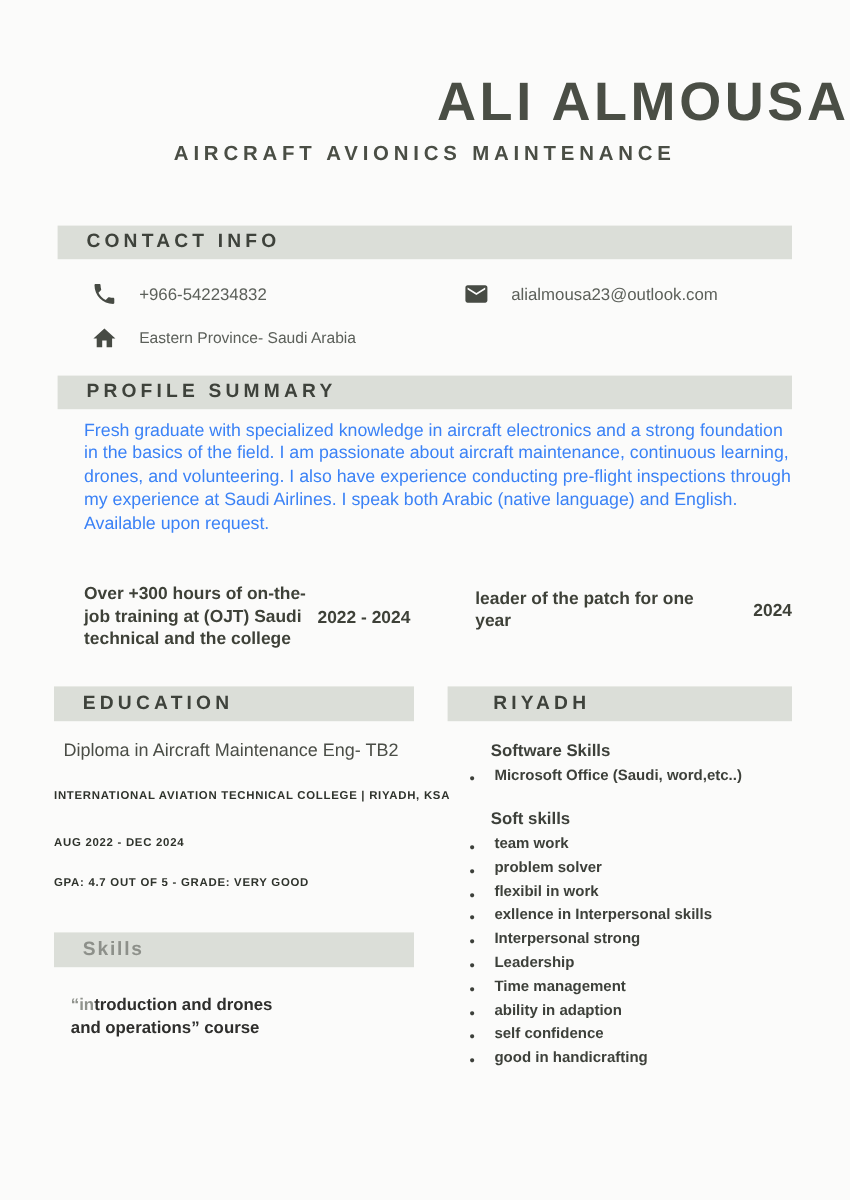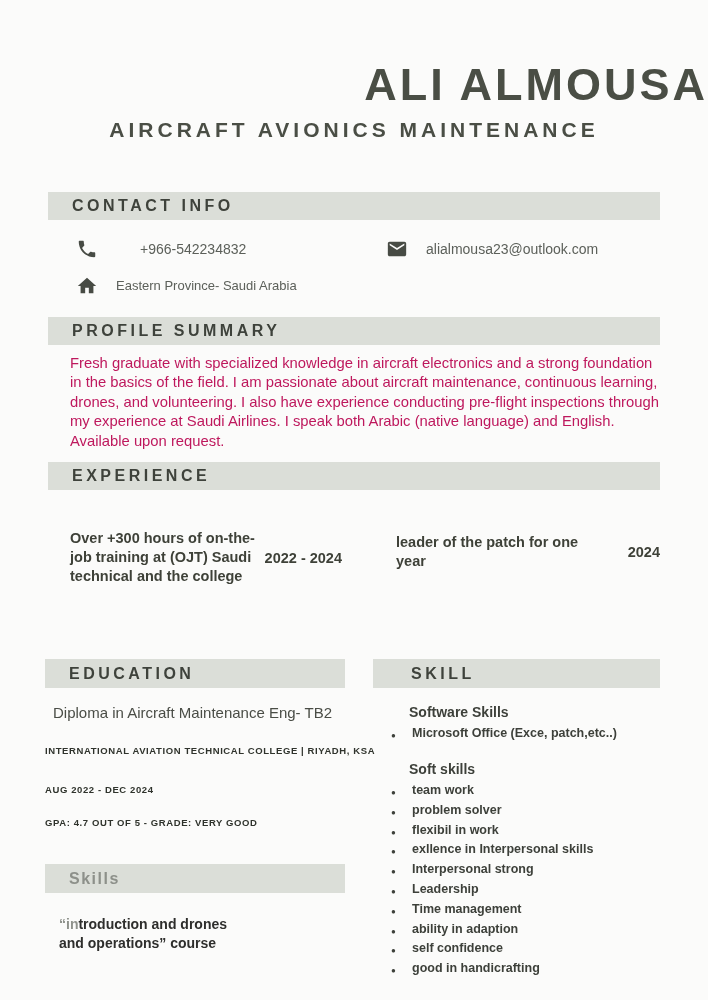--- a/index.html
+++ b/index.html
@@ -19,21 +19,21 @@
   .header { text-align: center; margin-top: 60px; }
   .name {
     font-size: 45px;
     font-weight: bold;
     letter-spacing: 3px;
     color: #4a4e45;
     line-height: 1.1;
     text-align: right;
   }
   .job-title {
-    font-size: 21px;
+    font-size: 17px;
     font-weight: bold;
     letter-spacing: 4px;
     color: #4a4e45;
     margin-top: 8px;
   }
   
   .content { padding: 0 48px; }
   .section-bar {
     background: #dbded8;
     height: 28px;
@@ -43,39 +43,39 @@
     font-size: 16px;
     font-weight: bold;
     letter-spacing: 3.5px;
     color: #3e423b;
   }
   
   .contact-bar { margin-top: 50px; }
   .contact-rows { margin-top: 18px; padding-left: 28px; }
   .contact-row1 { display: flex; align-items: center; }
   .contact-item { display: flex; align-items: center; }
-  .contact-item.phone { flex: 0 0 310px; gap: 24px; }
+  .contact-item.phone { flex: 0 0 310px; }
   .contact-icon { width: 22px; height: 22px; flex: 0 0 22px; color: #474b44; }
   .contact-icon svg { width: 100%; height: 100%; fill: currentColor; }
   .contact-text {
     margin-left: 18px;
     font-size: 14px;
     color: #5c605a;
   }
   .contact-row2 { margin-top: 15px; display: flex; align-items: center; }
   .contact-row2 .contact-text { font-size: 13px; }
   
   .profile-bar { margin-top: 20px; }
   .profile-text {
     margin-top: 9px;
     padding-left: 22px;
     width: 614px;
     font-size: 14.8px;
     line-height: 19.5px;
-    color: #be185d;
+    color: #3b82f6;
   }
   
   .experience-bar { margin-top: 11px; }
   .exp-row { display: flex; margin-top: 27px; padding-left: 22px; }
   .exp-entry { display: flex; align-items: center; justify-content: space-between; }
   .exp-entry.first { width: 272px; margin-right: 54px; margin-top: 12px; }
   .exp-entry.second { flex: 1; }
   .exp-title {
     font-size: 14.5px;
     font-weight: bold;
@@ -84,21 +84,21 @@
   }
   .exp-entry.first .exp-title { width: 192px; }
   .exp-entry.second .exp-title { width: 186px; }
   .exp-date {
     font-size: 14.5px;
     font-weight: bold;
     color: #3e4138;
     white-space: nowrap;
   }
   
-  .columns { display: flex; margin-top: 73px; padding: 0 48px 0 45px; }
+  .columns { display: flex; margin-top: 29px; padding: 0 48px 0 45px; }
   .col-left { width: 300px; margin-right: 28px; }
   .col-right { flex: 1; }
   .col-bar { height: 29px; }
   .skill-bar { padding-left: 38px; }
   
   .edu-degree {
     margin-top: 16px;
     padding-left: 8px;
     font-size: 15px;
     color: #4a4d46;
@@ -196,23 +196,20 @@
         </span>
         <span class="contact-text">Eastern Province- Saudi Arabia</span>
       </div>
     </div>
 
     <div class="section-bar profile-bar">
       <span class="bar-label">PROFILE SUMMARY</span>
     </div>
     <p class="profile-text">Fresh graduate with specialized knowledge in aircraft electronics and a strong foundation in the basics of the field. I am passionate about aircraft maintenance, continuous learning, drones, and volunteering. I also have experience conducting pre-flight inspections through my experience at Saudi Airlines. I speak both Arabic (native language) and English. Available upon request.</p>
 
-    <div class="section-bar experience-bar">
-      <span class="bar-label">EXPERIENCE</span>
-    </div>
     <div class="exp-row">
       <div class="exp-entry first">
         <div class="exp-title">Over +300 hours of on-the-job training at (OJT) Saudi technical and the college</div>
         <div class="exp-date">2022 - 2024</div>
       </div>
       <div class="exp-entry second">
         <div class="exp-title">leader of the patch for one year</div>
         <div class="exp-date">2024</div>
       </div>
     </div>
@@ -234,25 +231,25 @@
         <span class="bar-label">Skills</span>
       </div>
       <div class="course-item">
         <span class="course-light">“in</span><span>troduction and drones</span>
         <span class="course-line2">and operations” course</span>
       </div>
     </div>
 
     <div class="col-right">
       <div class="section-bar col-bar skill-bar">
-        <span class="bar-label">SKILL</span>
+        <span class="bar-label">RIYADH</span>
       </div>
       <div class="skill-subheading sub-software">Software Skills</div>
       <ul class="skill-list">
-        <li>Microsoft Office (Exce, patch,etc..)</li>
+        <li>Microsoft Office (Saudi, word,etc..)</li>
       </ul>
       <div class="skill-subheading sub-soft">Soft skills</div>
       <ul class="skill-list">
         <li>team work</li>
         <li>problem solver</li>
         <li>flexibil in work</li>
         <li>exllence in Interpersonal skills</li>
         <li>Interpersonal strong</li>
         <li>Leadership</li>
         <li>Time management</li>

